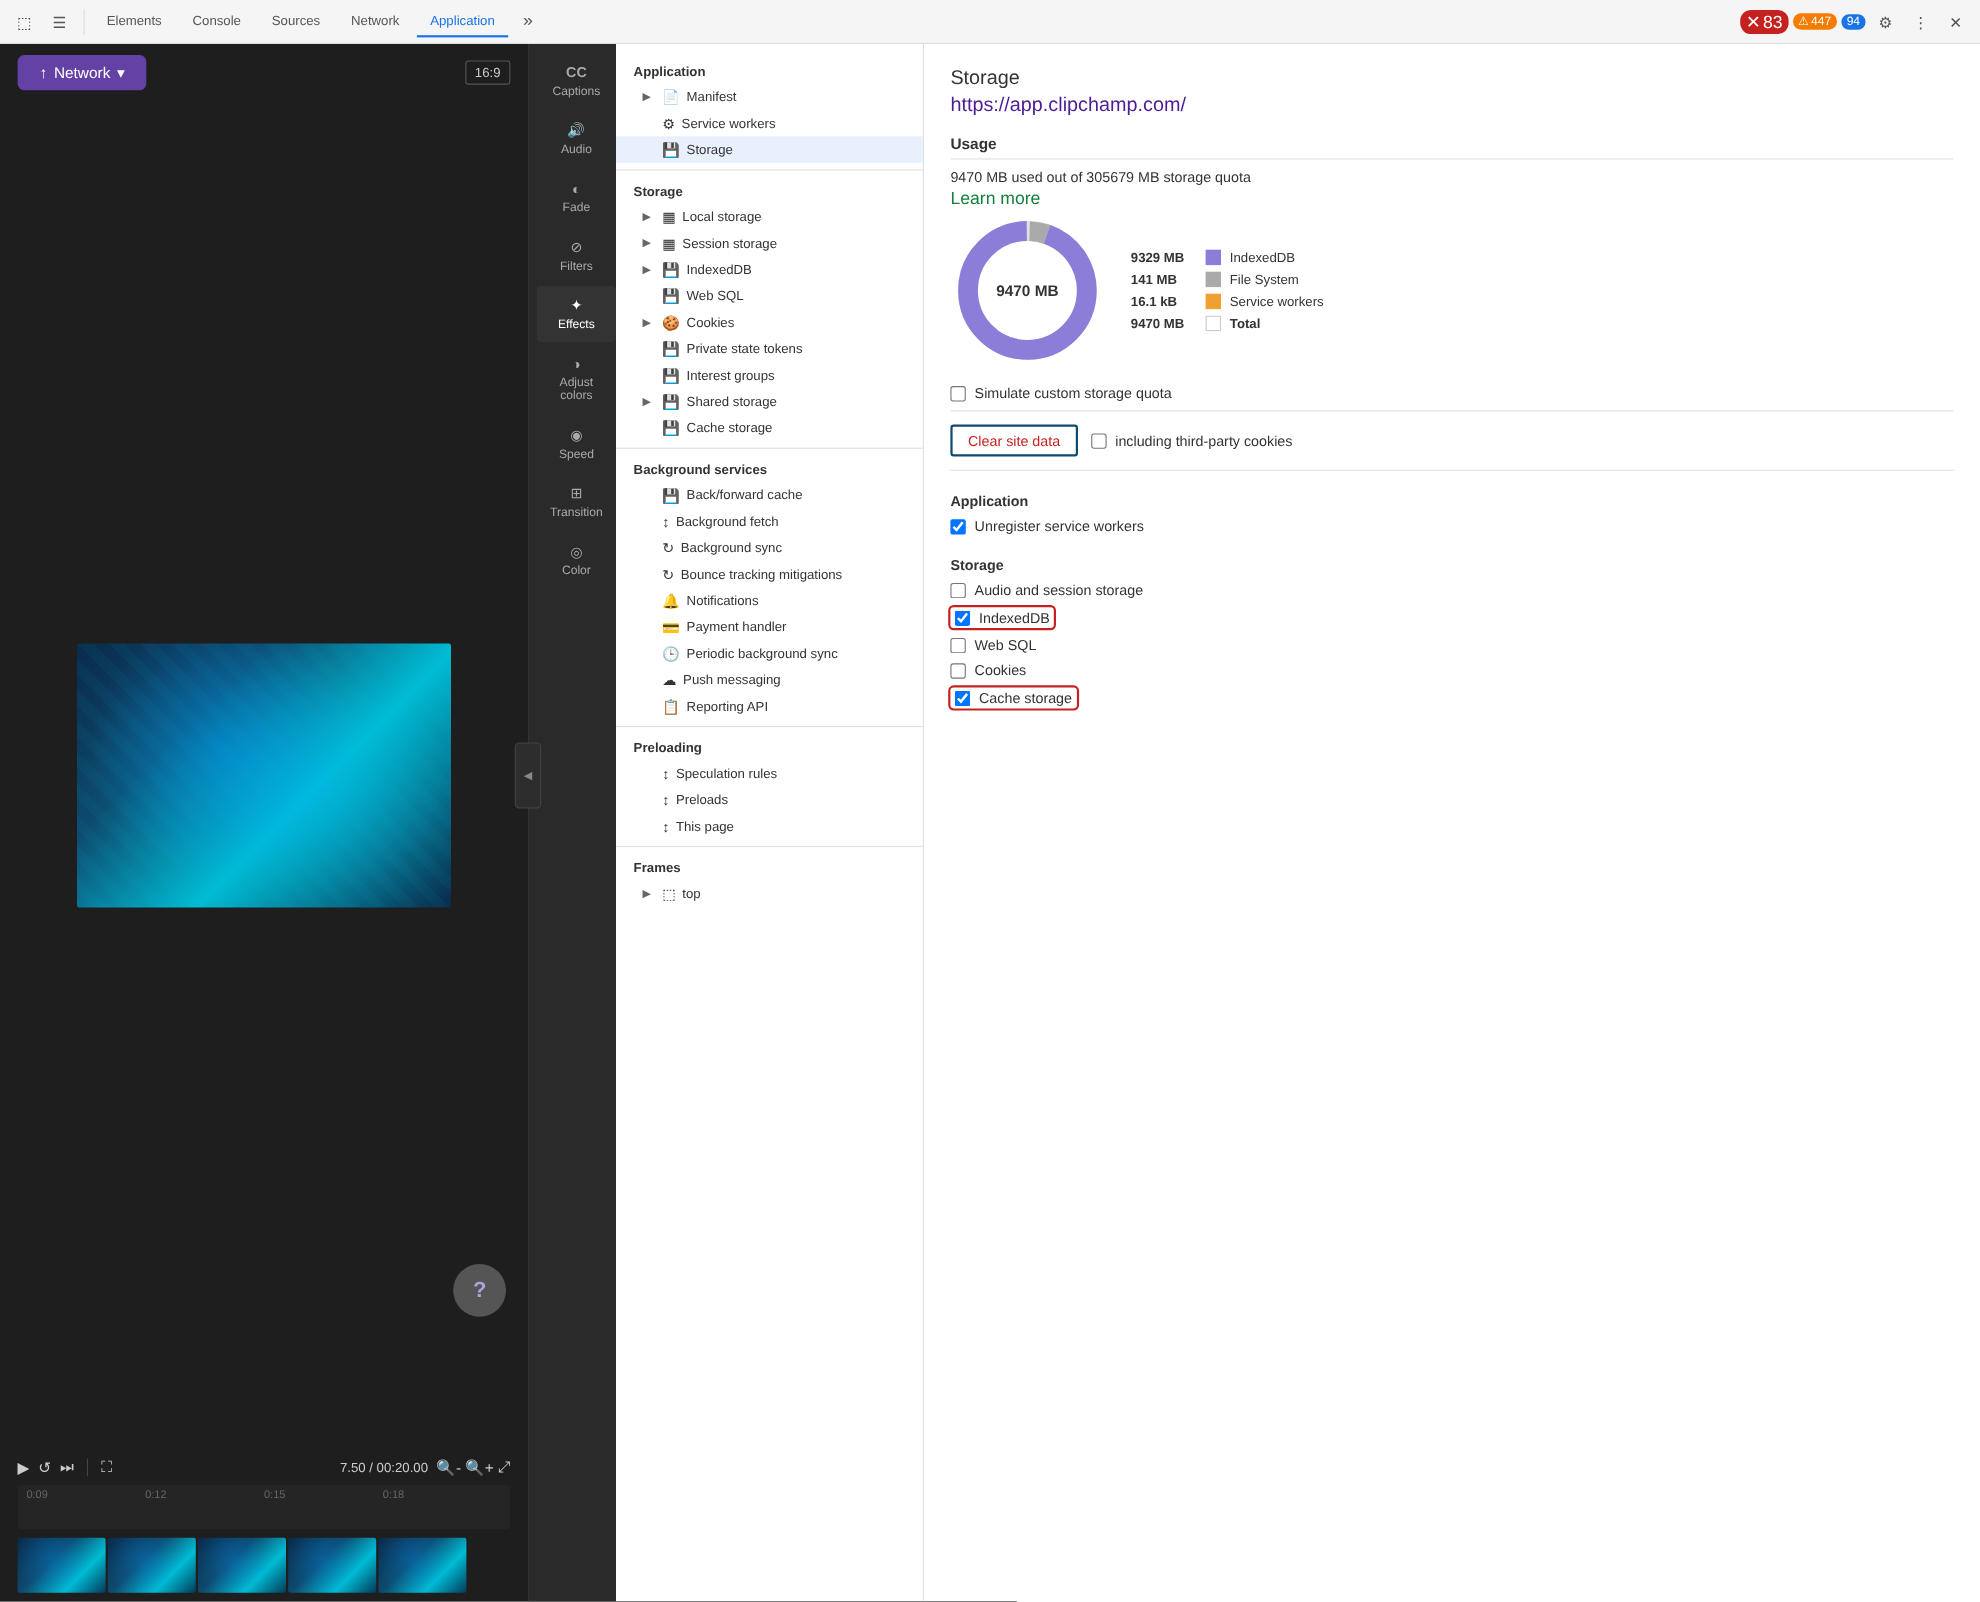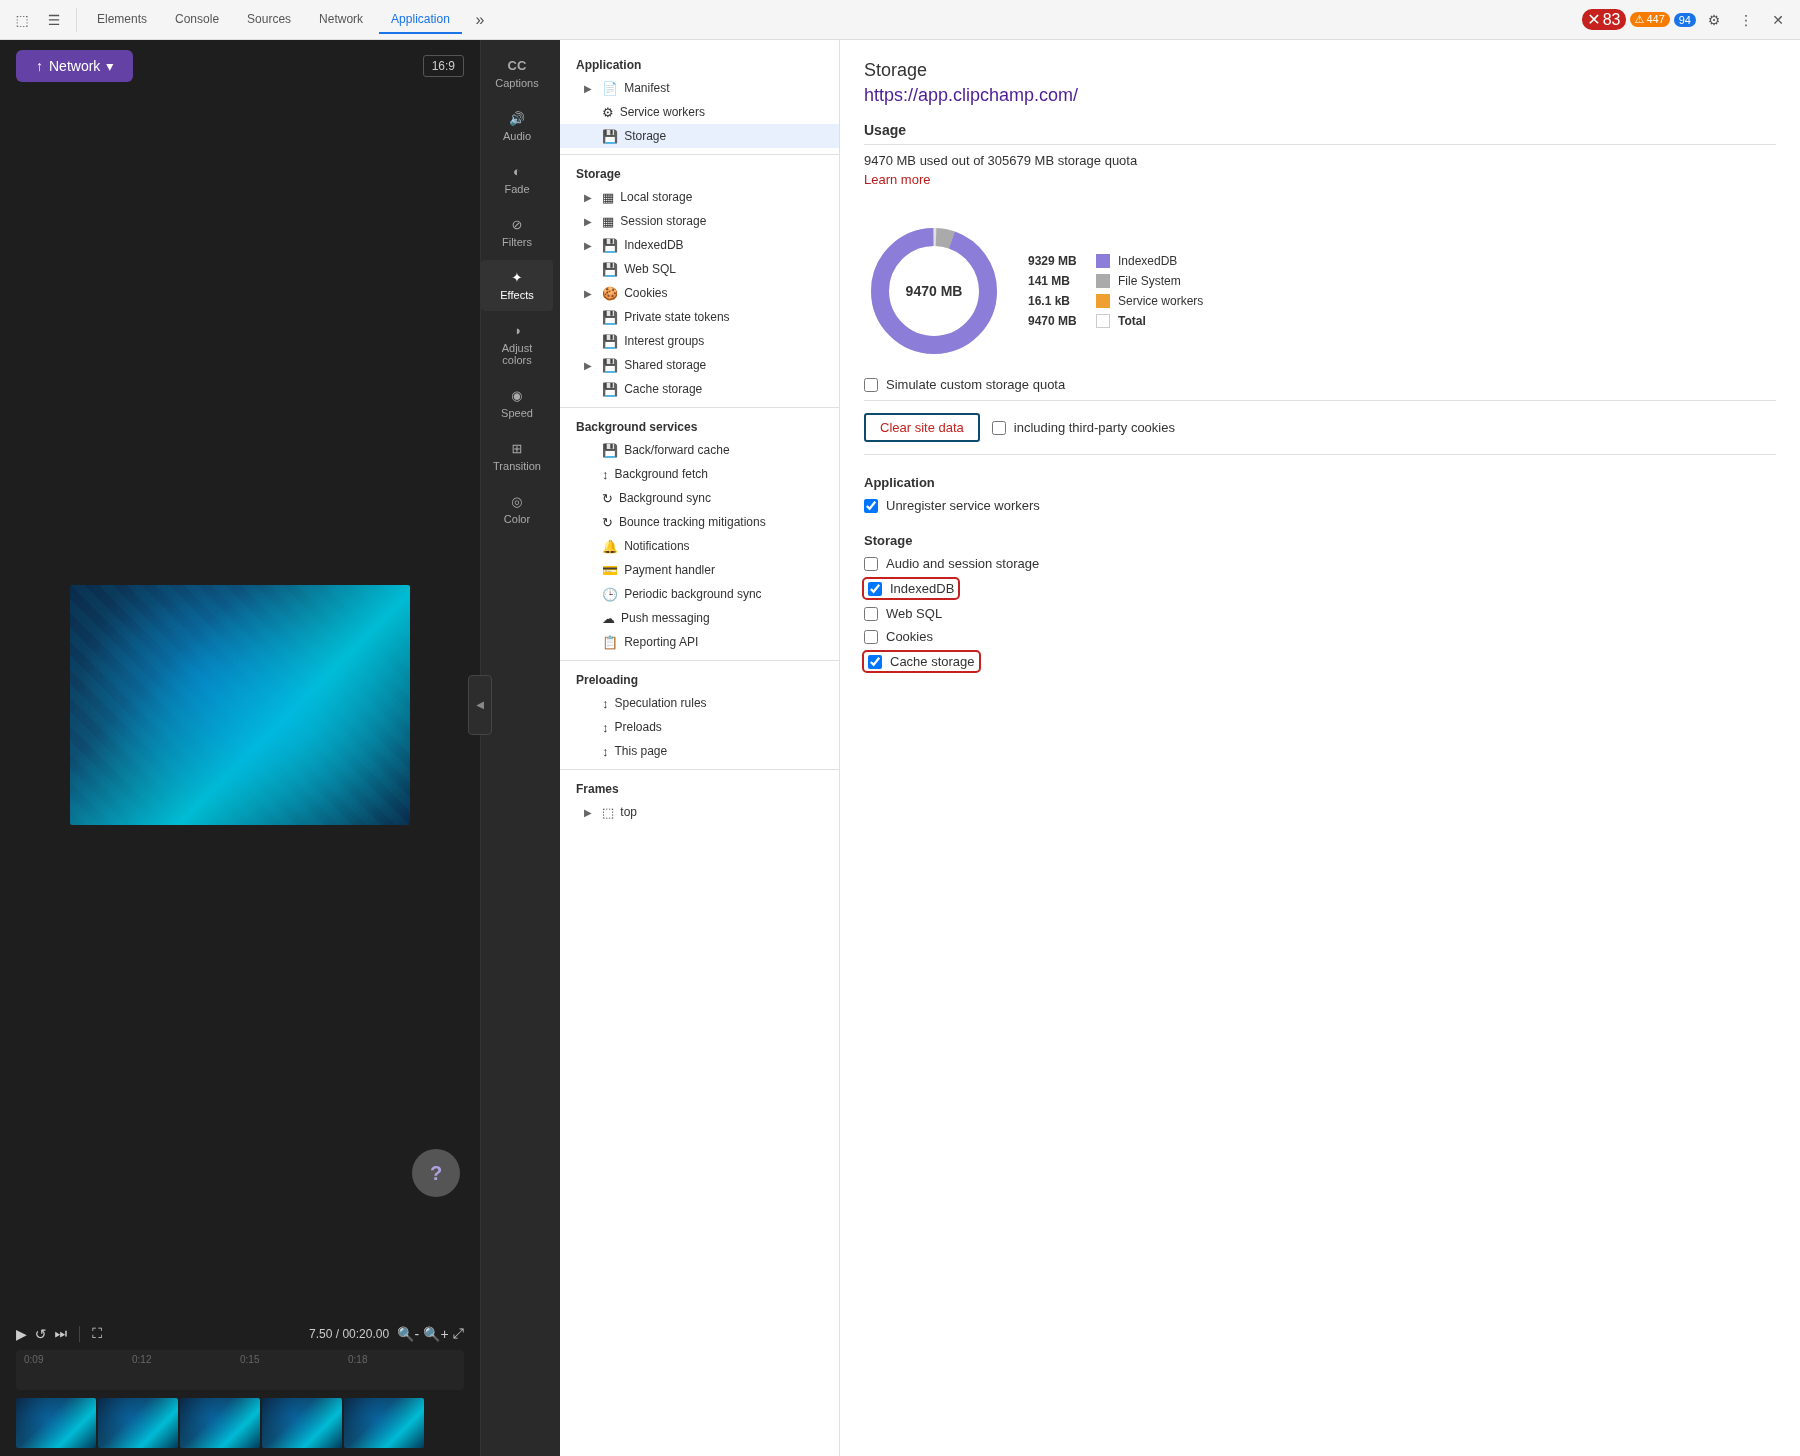--- a/index.html
+++ b/index.html
@@ -72,21 +72,21 @@
       width: 80px; height: 50px; background: linear-gradient(135deg, #0a2a4a 0%, #0d4a6e 40%, #00bcd4 70%, #003a5a 100%);
       border-radius: 2px; flex-shrink: 0; position: relative; overflow: hidden;
     }
     .film-frame::after {
       content: ''; position: absolute; inset: 0;
       background: radial-gradient(circle at 40% 40%, rgba(0,150,255,0.3) 0%, transparent 60%);
     }
 
     
     .sidebar-icons {
-      width: 80px; background: #2a2a2a; display: flex; flex-direction: column; align-items: flex-start;
+      width: 80px; background: #2a2a2a; display: flex; flex-direction: column; align-items: flex-end;
       padding: 8px 0; gap: 2px; border-left: 1px solid #333; flex-shrink: 0;
     }
     .sidebar-icon-item {
       display: flex; flex-direction: column; align-items: center; padding: 10px 8px;
       cursor: pointer; border-radius: 4px; color: #aaa; gap: 4px; width: 72px;
     }
     .sidebar-icon-item.active { background: #333; color: #fff; }
     .sidebar-icon-label { font-size: 11px; text-align: center; }
 
     
@@ -108,21 +108,21 @@
     .sidebar-item .expand-arrow { font-size: 10px; color: #666; width: 12px; flex-shrink: 0; }
     .sidebar-item .item-icon { font-size: 13px; flex-shrink: 0; }
     .sidebar-divider { height: 1px; background: #e0e0e0; margin: 6px 0; }
 
     
     .devtools-content { flex: 1; background: white; overflow-y: auto; padding: 20px 24px; }
     .content-title { font-size: 18px; font-weight: 400; color: #333; margin-bottom: 4px; }
     .content-url { font-size: 18px; color: #4c1d95; margin-bottom: 16px; }
     .section-header { font-size: 14px; font-weight: 600; color: #333; margin-bottom: 8px; border-bottom: 1px solid #e0e0e0; padding-bottom: 6px; }
     .usage-text { font-size: 13px; color: #333; margin-bottom: 4px; }
-    .learn-more { color: #b91c1c; font-size: 13px; cursor: pointer; margin-bottom: 34px; display: inline-block; }
+    .learn-more { color: #15803d; font-size: 16px; cursor: pointer; margin-bottom: 4px; display: inline-block; }
 
     
     .chart-container { display: flex; align-items: center; gap: 24px; margin-bottom: 16px; }
     .donut-chart { position: relative; width: 140px; height: 140px; flex-shrink: 0; }
     .donut-chart svg { width: 140px; height: 140px; }
     .donut-center { position: absolute; top: 50%; left: 50%; transform: translate(-50%, -50%); text-align: center; }
     .donut-value { font-size: 14px; font-weight: 600; color: #333; }
     .chart-legend { display: flex; flex-direction: column; gap: 6px; }
     .legend-item { display: flex; align-items: center; gap: 8px; font-size: 12px; color: #333; }
     .legend-color { width: 14px; height: 14px; flex-shrink: 0; }

